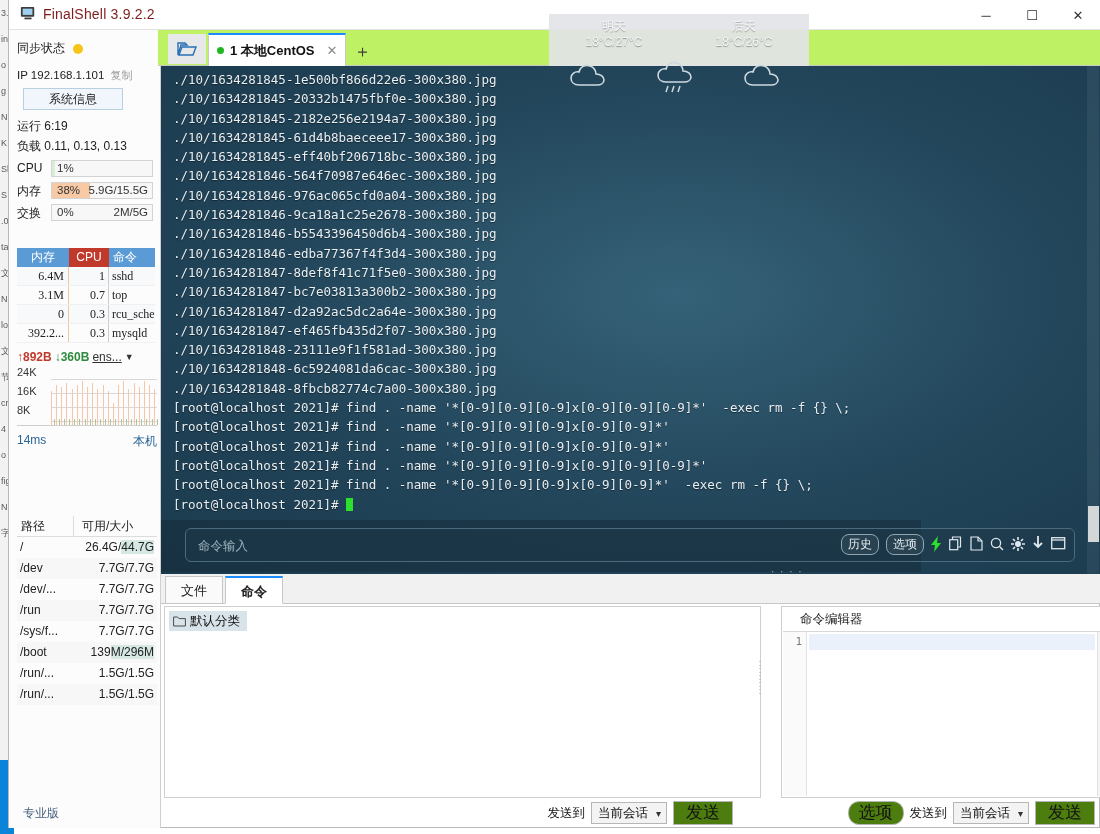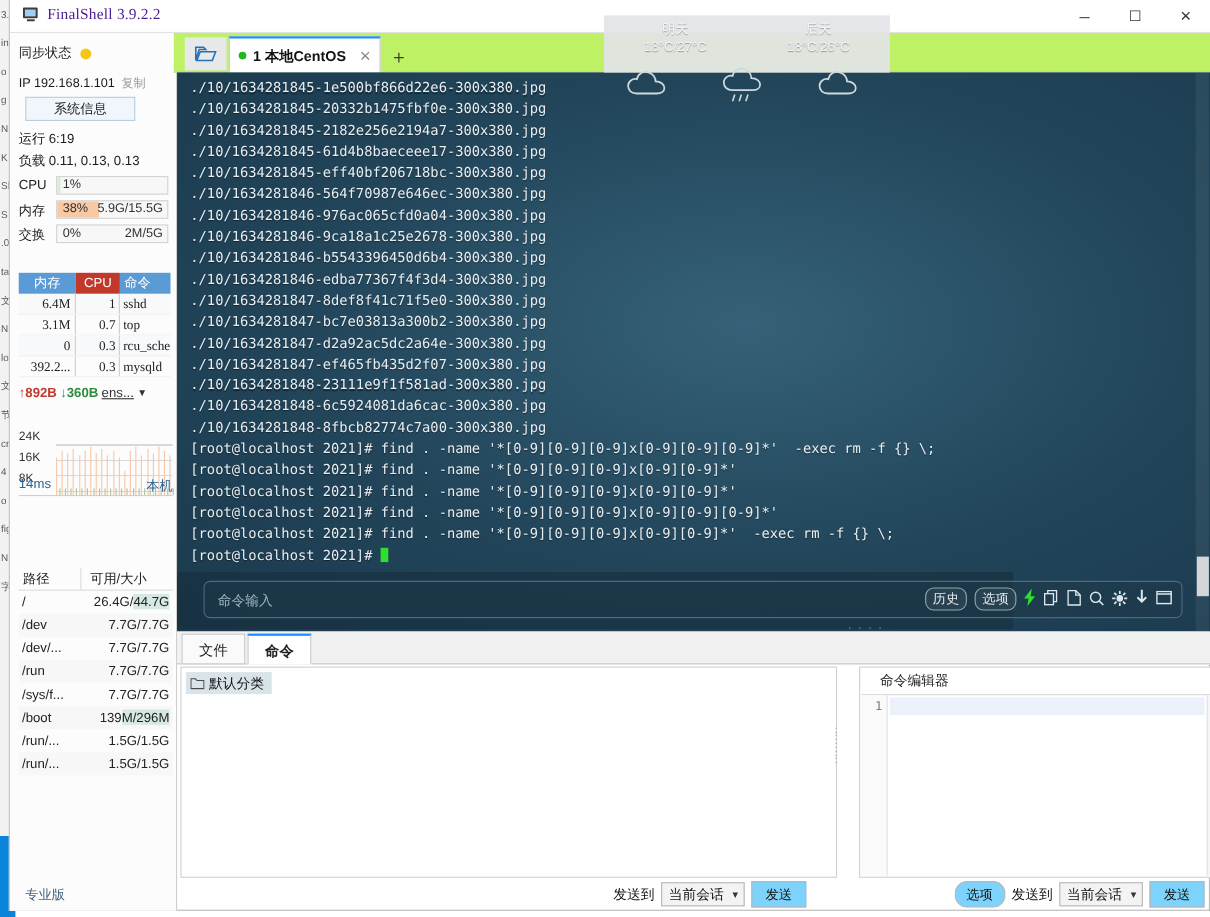--- a/index.html
+++ b/index.html
@@ -47,21 +47,21 @@
   
   .titlebar {
     position:absolute; left:0; top:0; width:1092px; height:30px;
     background:#ffffff; border-bottom:1px solid #e2e2e2;
   }
   .app-icon {
     position:absolute; left:10px; top:6px; width:18px; height:16px;
   }
   .app-title {
     position:absolute; left:34px; top:6px;
-    font-size:14px; color:#4c1d95; letter-spacing:0.2px;font-family:Liberation Serif, serif;
+    font-size:14px; color:#7f1d1d; letter-spacing:0.2px;
   }
   .win-btns { position:absolute; right:0; top:0; height:30px; display:flex; }
   .win-btn {
     width:46px; height:30px; display:flex; align-items:center; justify-content:center;
     color:#333; font-size:13px;
   }
 
   
   .sidebar {
     position:absolute; left:0; top:30px; width:152px; height:798px;
@@ -102,21 +102,21 @@
   .proc-row .c1 { width:52px; text-align:right; padding-right:4px; line-height:19px; border-right:1px solid #e8c9a0; }
   .proc-row .c2 { width:40px; text-align:right; padding-right:3px; line-height:19px; border-right:1px solid #ccc; }
   .proc-row .c3 { flex:1; padding-left:3px; line-height:19px; overflow:hidden; white-space:nowrap; }
 
   .net-header { position:absolute; left:8px; top:320px; width:140px; display:flex; align-items:center; gap:3px; font-size:12px; }
   .net-up { color:#c0392b; font-weight:bold; }
   .net-down { color:#2e8b3d; font-weight:bold; }
   .net-if { color:#333;text-decoration:underline; }
   .net-caret { color:#333; font-size:9px; }
 
-  .graph-box { position:absolute; border-bottom:1px solid #cfcfcf;margin-top:25px; }
+  .graph-box { position:absolute; border-bottom:1px solid #cfcfcf; }
   .net-graph { left:8px; top:336px; width:140px; height:60px; }
   .axis-lbl { position:absolute; left:0; font-size:11px; color:#333; }
   .bars { position:absolute; left:34px; top:0; right:0; bottom:0; display:flex; align-items:flex-end; gap:2px;
           background-image:repeating-linear-gradient(to bottom, transparent 0 13px, #d8d8d8 13px 14px); }
   .bars i { display:block; width:4px; background:#f7c6a8; }
   .bars i.g { background:#b0c49a; }
 
   .ping-header { position:absolute; left:8px; top:403px; width:140px; display:flex; justify-content:space-between; font-size:12px; color:#2a6496; }
   .ping-graph { left:8px; top:420px; width:140px; height:56px; }
   .area { position:absolute; left:30px; top:0; right:0; bottom:0; background:#bdd7ee;
@@ -237,21 +237,21 @@
                font-family:"DejaVu Sans Mono", monospace; font-size:11px; color:#7a7a7a; text-align:right; padding:3px 4px 0 0; }
   .ce-line1 { position:absolute; left:26px; right:16px; top:2px; height:16px; background:#eaf1fb; }
   .ce-scroll { position:absolute; right:0; top:0; bottom:0; width:14px; background:#f5f5f5; border-left:1px solid #e2e2e2; }
 
   
   .foot-left { position:absolute; left:155px; top:798px; width:597px; height:30px; display:flex; align-items:center; justify-content:flex-end; gap:6px; padding-right:28px; }
   .foot-right { position:absolute; left:760px; top:798px; width:332px; height:30px; display:flex; align-items:center; justify-content:flex-end; gap:6px; padding-right:6px; }
   .ftxt { font-size:12.5px; color:#111; }
   .fsel { border:1px solid #b6b6b6; background:#f3f3f3; height:22px; padding:0 18px 0 6px; font-size:12.5px; line-height:20px; position:relative; color:#111; }
   .fsel::after { content:"\25BE"; position:absolute; right:5px; top:1px; font-size:10px; color:#333; }
-  .fbtn { border:1px solid #b6b6b6; background:#7dd3fc; height:24px; padding:0 12px; font-size:12px; line-height:22px; color:#111; }
+  .fbtn { border:1px solid #b6b6b6; background:#4d7c0f; height:24px; padding:0 12px; font-size:17px; line-height:22px; color:#111; }
   .fbtn.round { border-radius:11px; padding:0 10px; }
 </style>
 </head>
 <body>
 
 <div id="root">
 
   <div class="bg-left-strip" id="bgstrip">
       <div>3.</div>
       <div>in</div>

